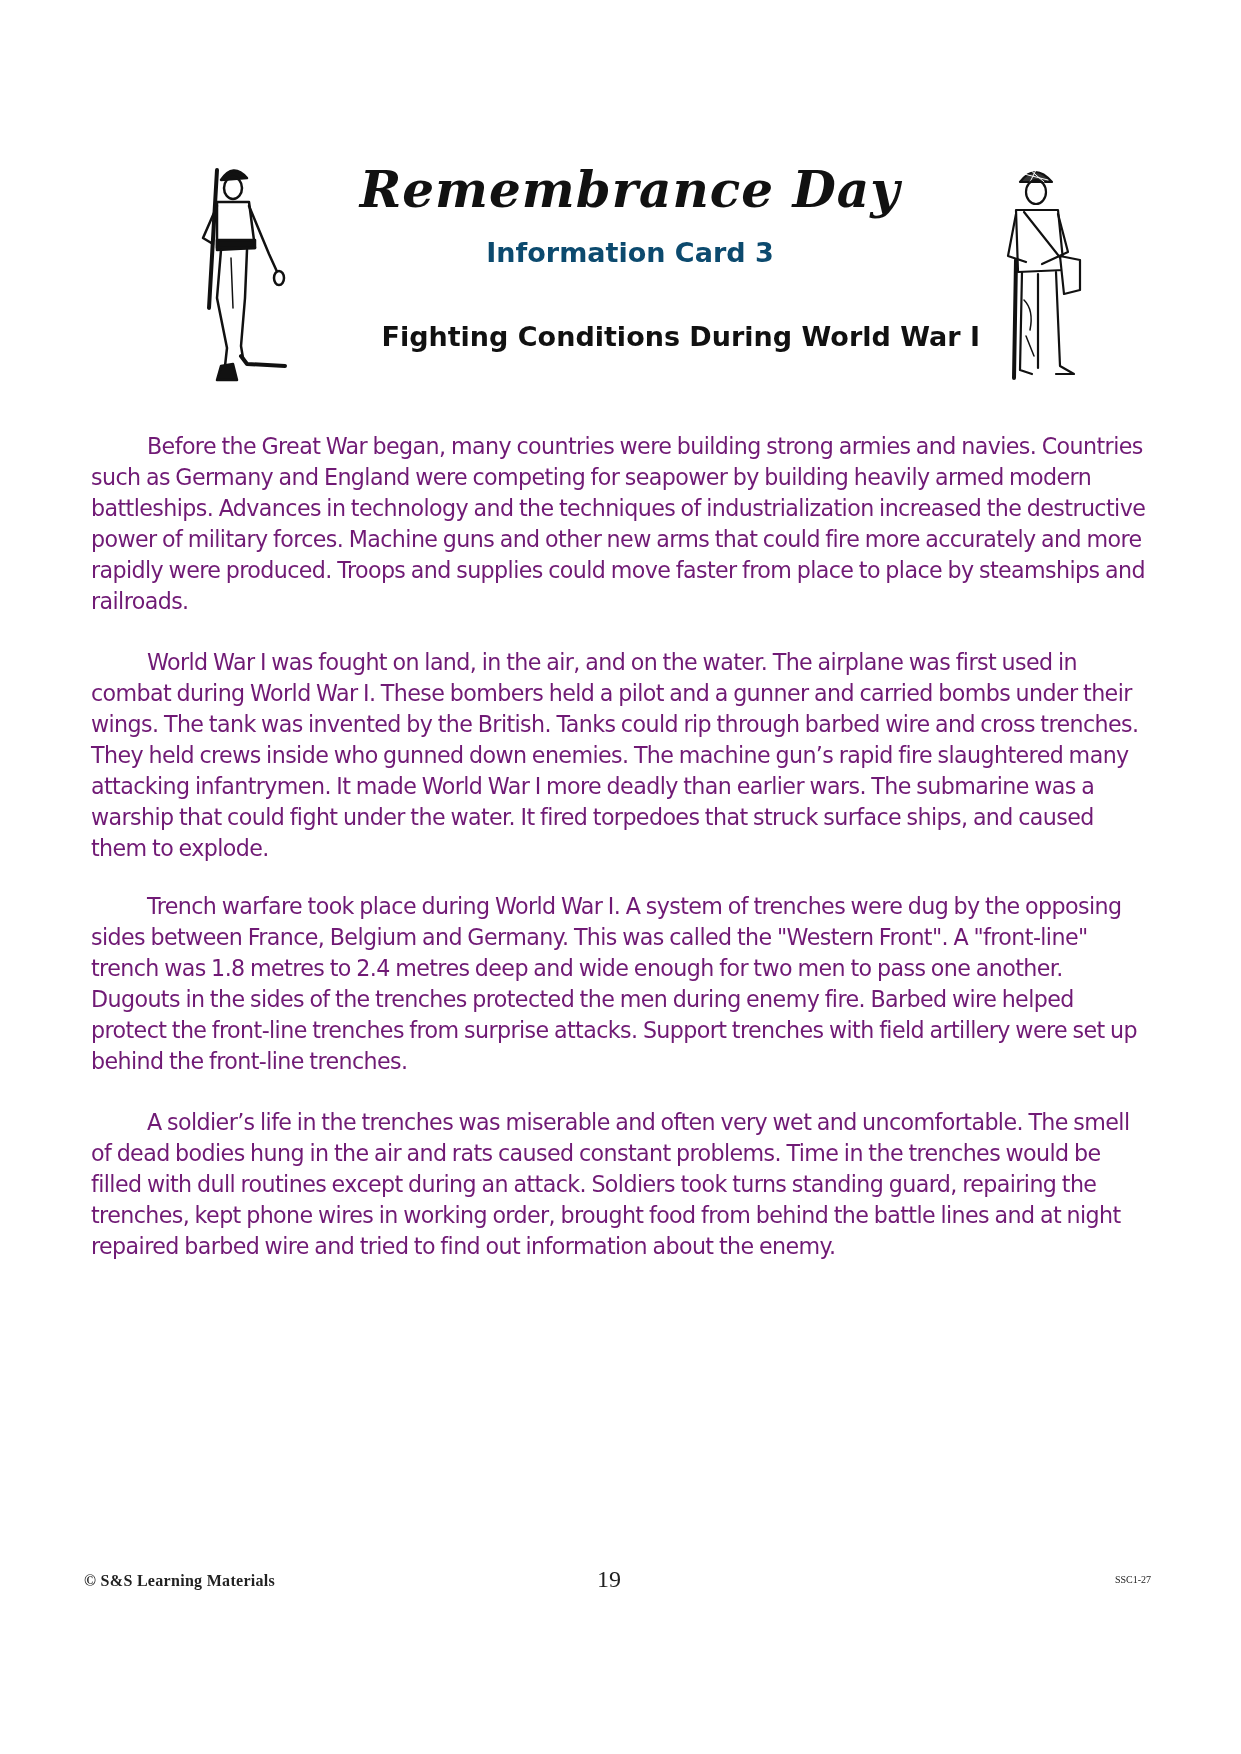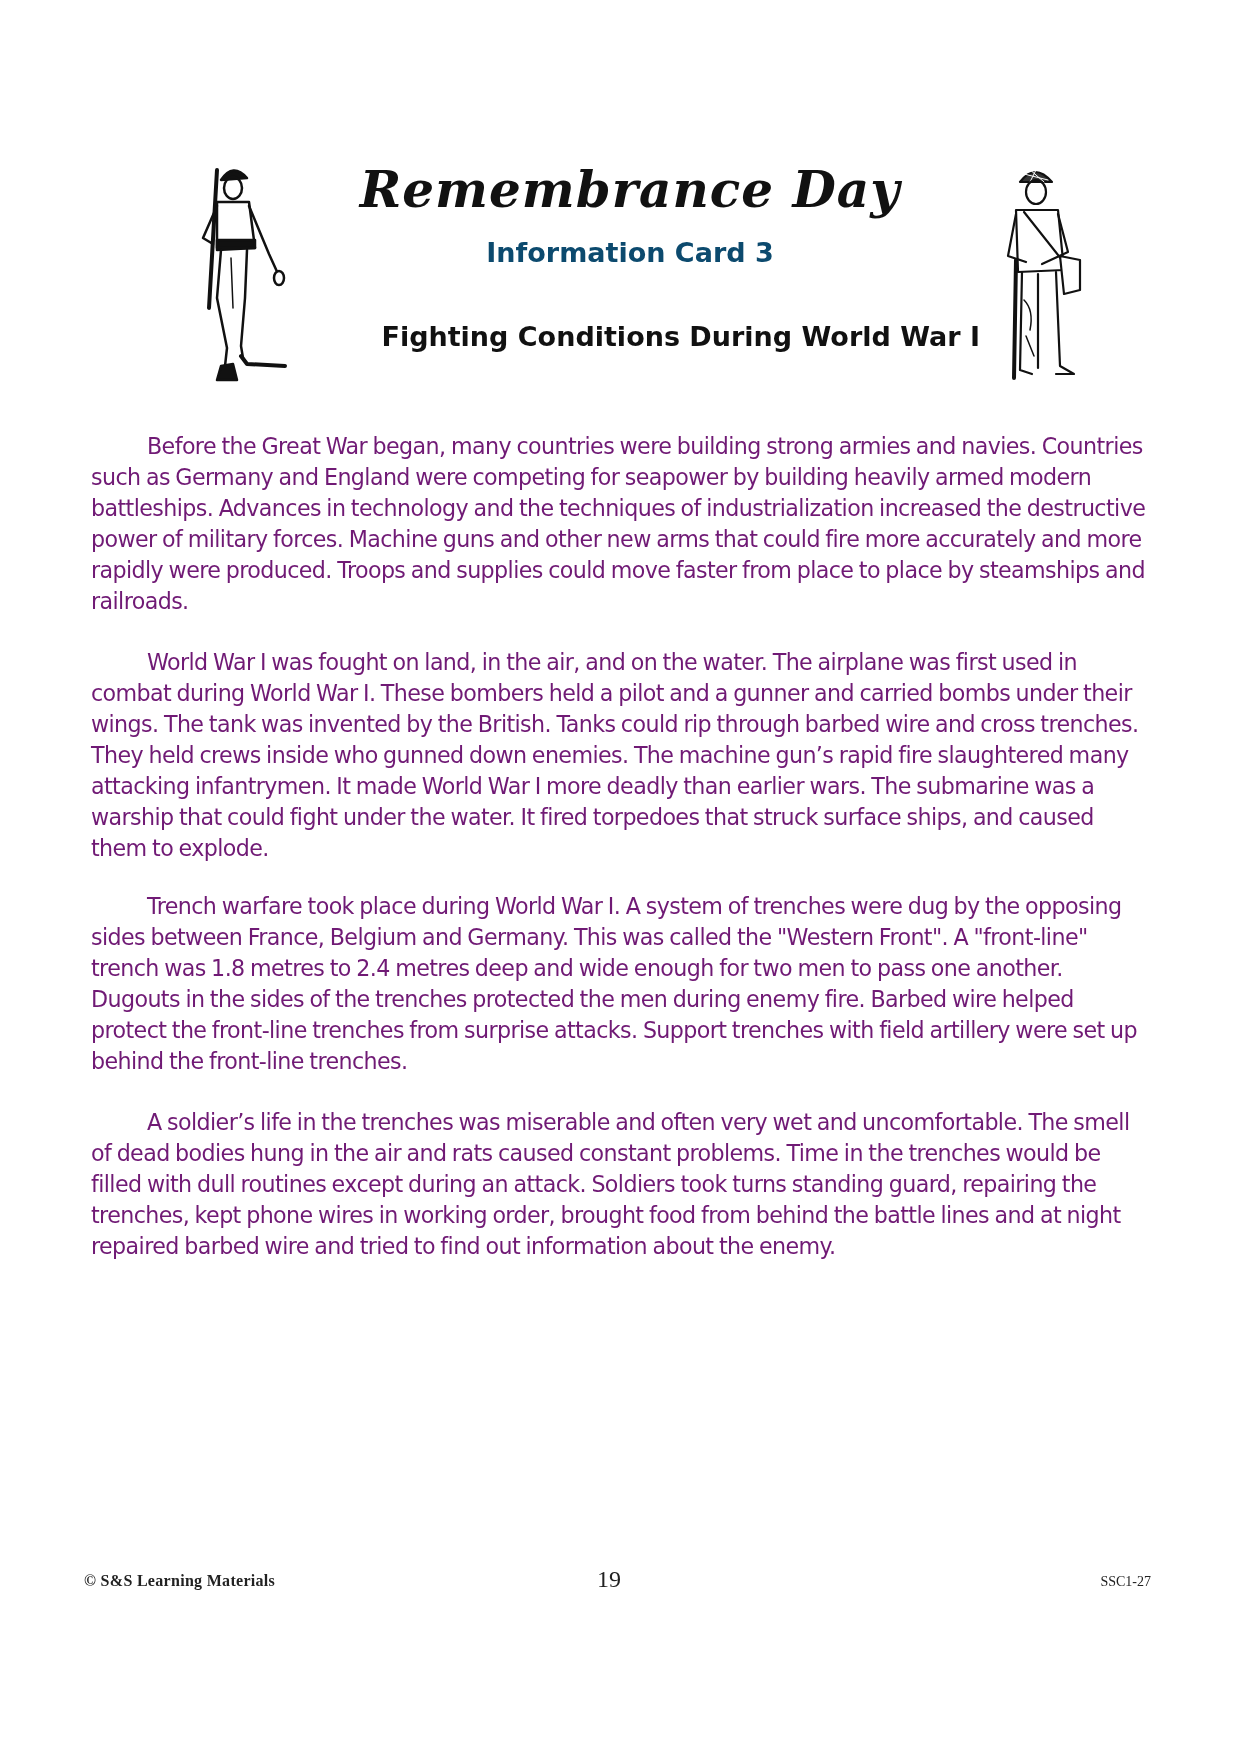--- a/index.html
+++ b/index.html
@@ -29,21 +29,21 @@
       font-family: "DejaVu Sans", sans-serif; font-size: 22.2px; line-height: 31px;
       color: #701a75; letter-spacing: -0.6px; word-spacing: -1px; margin-top: 36px;
     }
     .para { margin: 0 0 30px 0; text-indent: 56px; }
     .para.p2 { margin-bottom: 27px; }
 
     .footer { position: absolute; top: 1570px; left: 0; width: 1241px; height: 30px;
       font-family: "Liberation Serif", serif; color: #222; }
     .footer-left { position: absolute; left: 84px; top: 2px; font-size: 16px; font-weight: bold; letter-spacing: 0.3px; }
     .footer-center { position: absolute; left: 597px; top: -4px; font-size: 24px; }
-    .footer-right { position: absolute; right: 90px; top: 4px; font-size: 14px; }
+    .footer-right { position: absolute; right: 90px; top: 4px; font-size: 10px; }
   </style>
 </head>
 <body>
 
 <div class="page">
 
   <div class="soldier soldier-left">
     <svg width="100" height="230" viewBox="0 0 100 230">
       <g fill="none" stroke="#111" stroke-width="2.5" stroke-linecap="round" stroke-linejoin="round">
 

